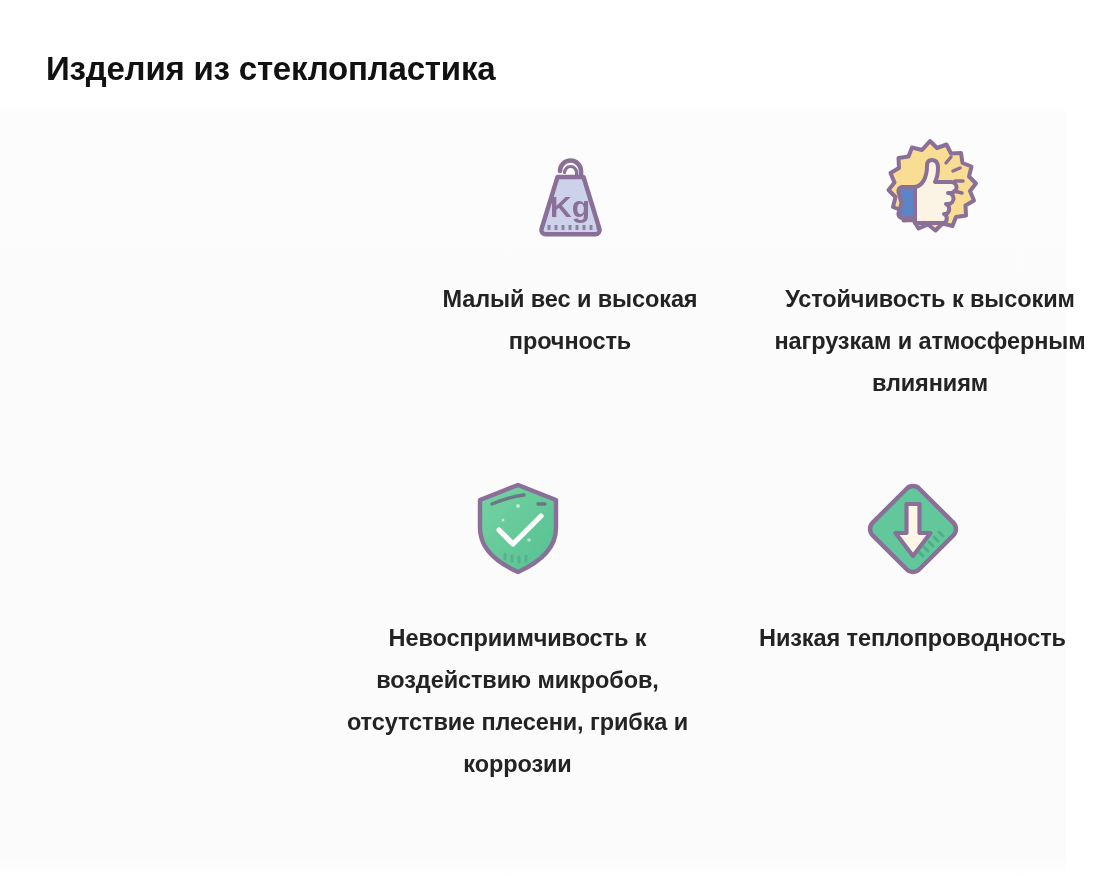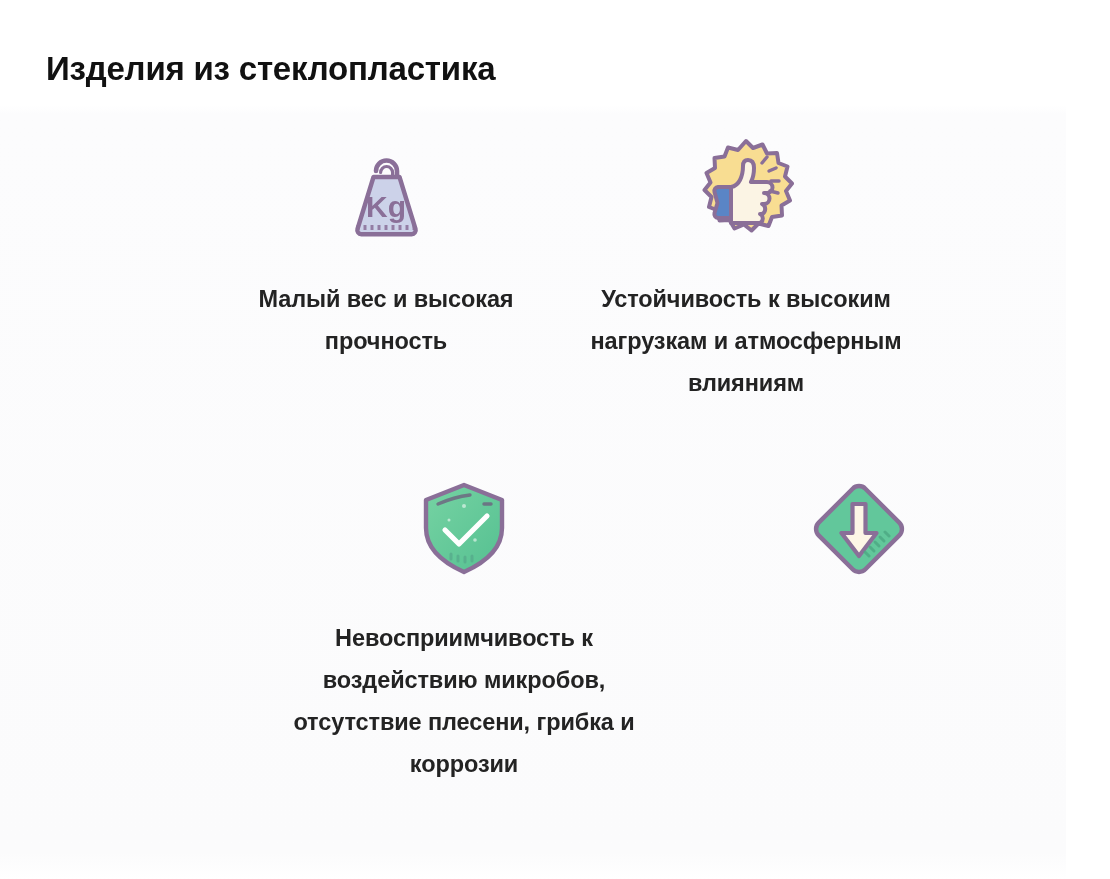--- a/index.html
+++ b/index.html
@@ -39,26 +39,26 @@
     left: 0;
     top: 130px;
     width: 1110px;
   }
 
   .row {
     display: flex;
     width: 1110px;
   }
   .row-top {
-    justify-content: center;
+    justify-content: flex-end;
     padding-left: 22px;
     box-sizing: border-box;
   }
   .row-bottom {
-    justify-content: center;
+    justify-content: flex-end;
     padding-left: 213px;
     box-sizing: border-box;
     margin-top: 65px;
   }
 
   .feature {
     width: 360px;
     display: flex;
     flex-direction: column;
     align-items: center;
@@ -199,18 +199,19 @@
 
             <g stroke="#4ca883" stroke-width="3" stroke-linecap="round" opacity="0.8">
               <line x1="76" y1="63" x2="80" y2="67"></line>
               <line x1="71" y1="68" x2="75" y2="72"></line>
               <line x1="66" y1="73" x2="70" y2="77"></line>
               <line x1="61" y1="78" x2="65" y2="82"></line>
               <line x1="81" y1="58" x2="85" y2="62"></line>
             </g>
           </svg>
         </div>
+        <div class="feature-label">Низкая теплопроводность</div>
       </div>
 
     </div>
 
   </div>
 </div>
 
 </body></html>

